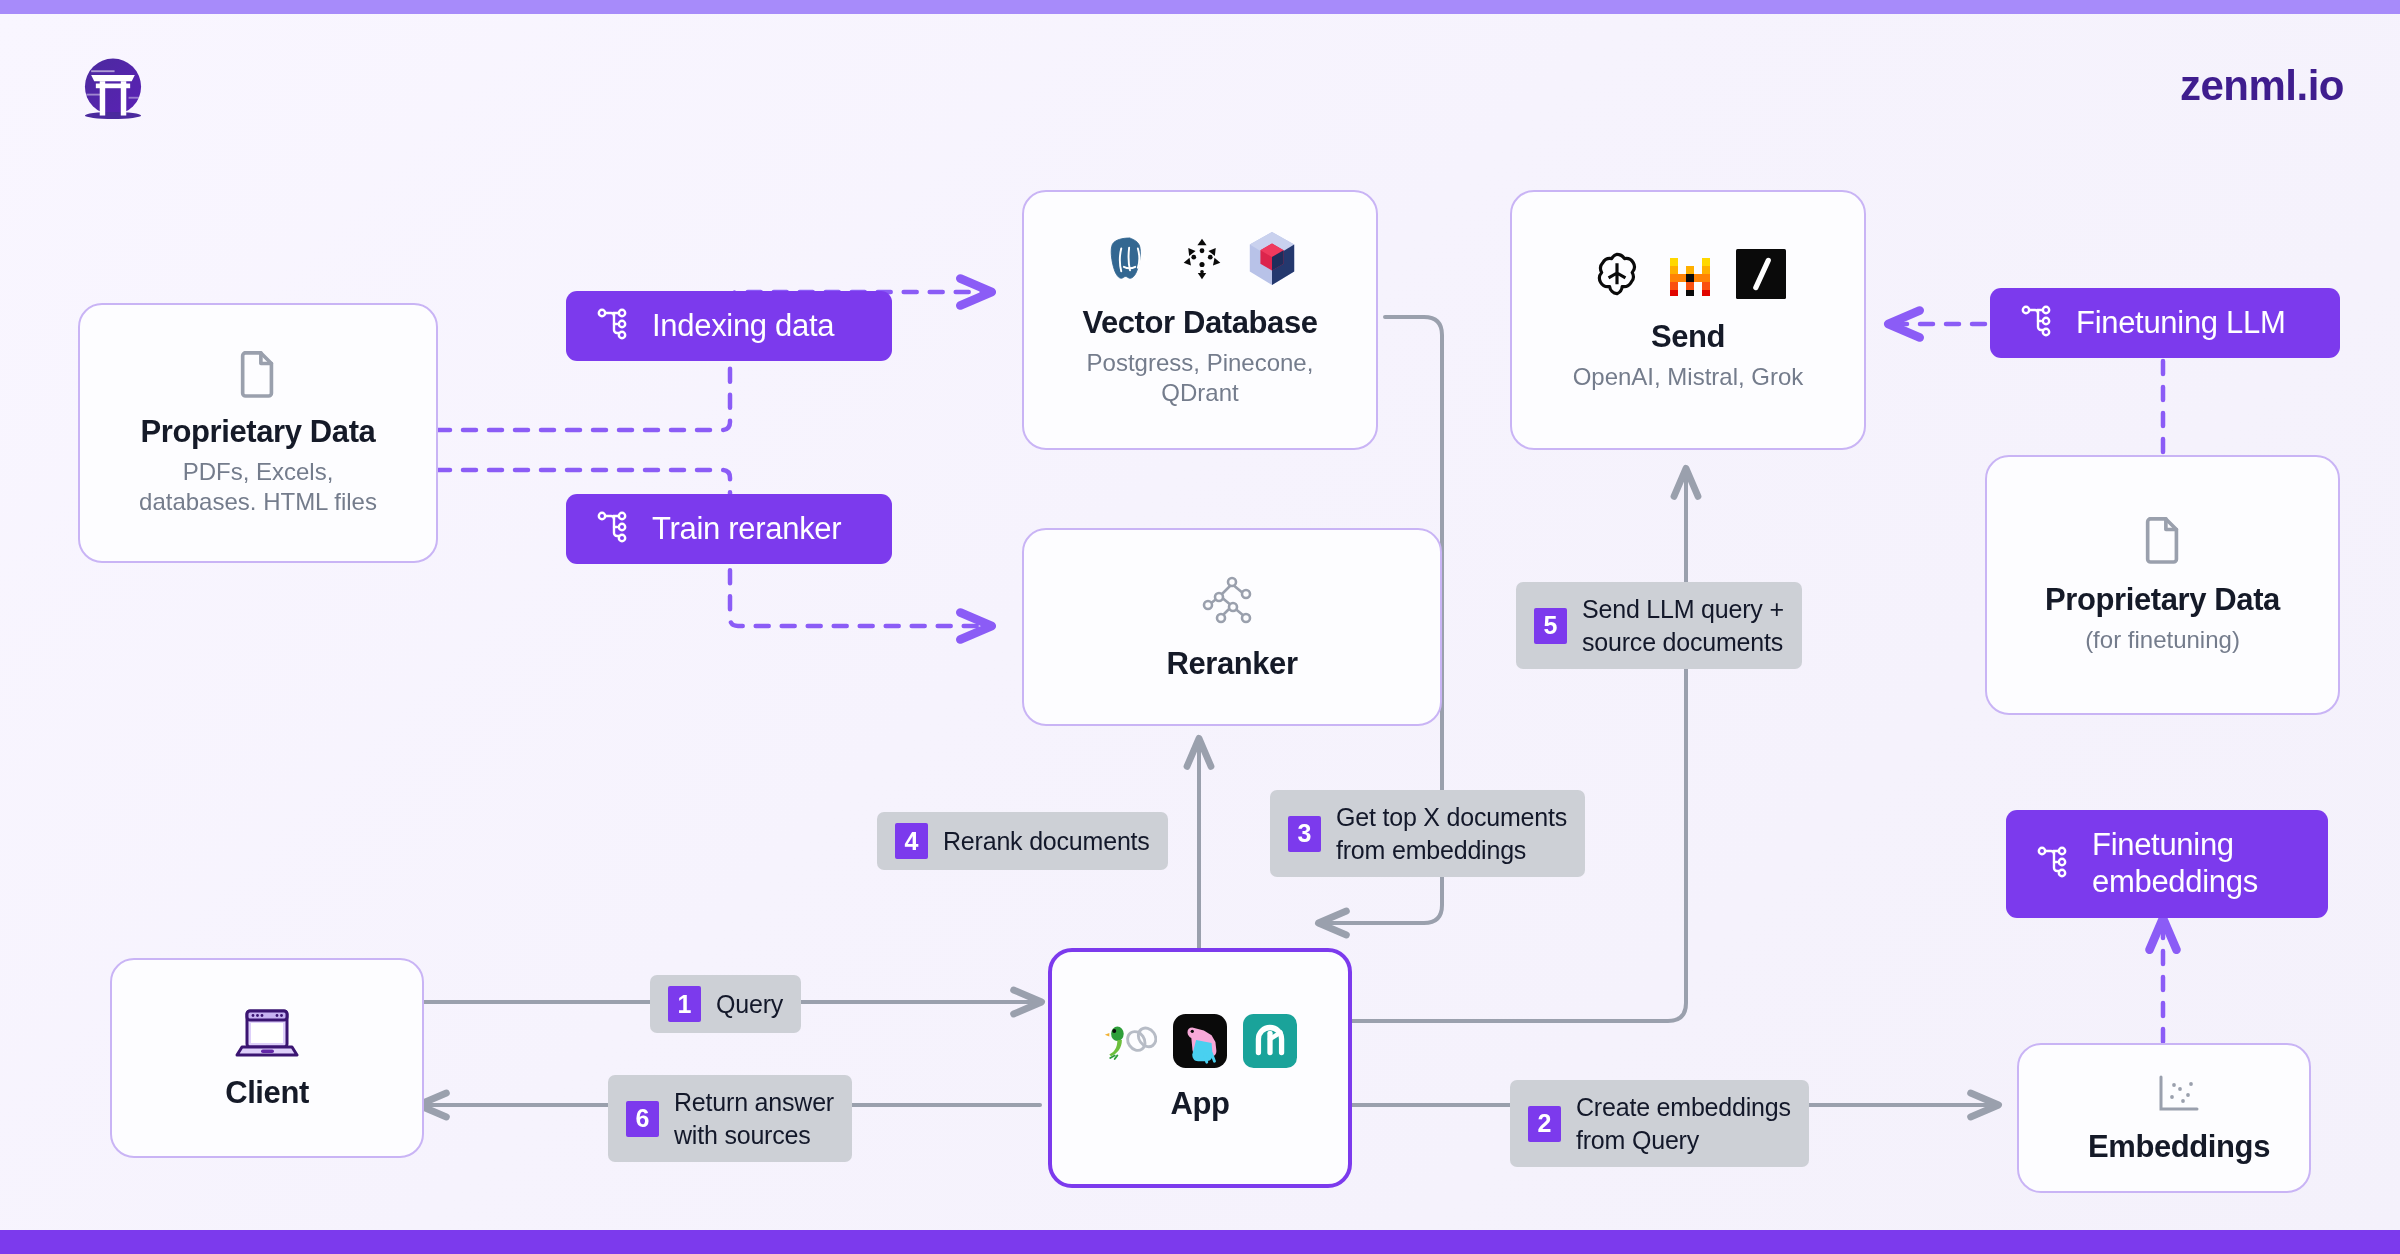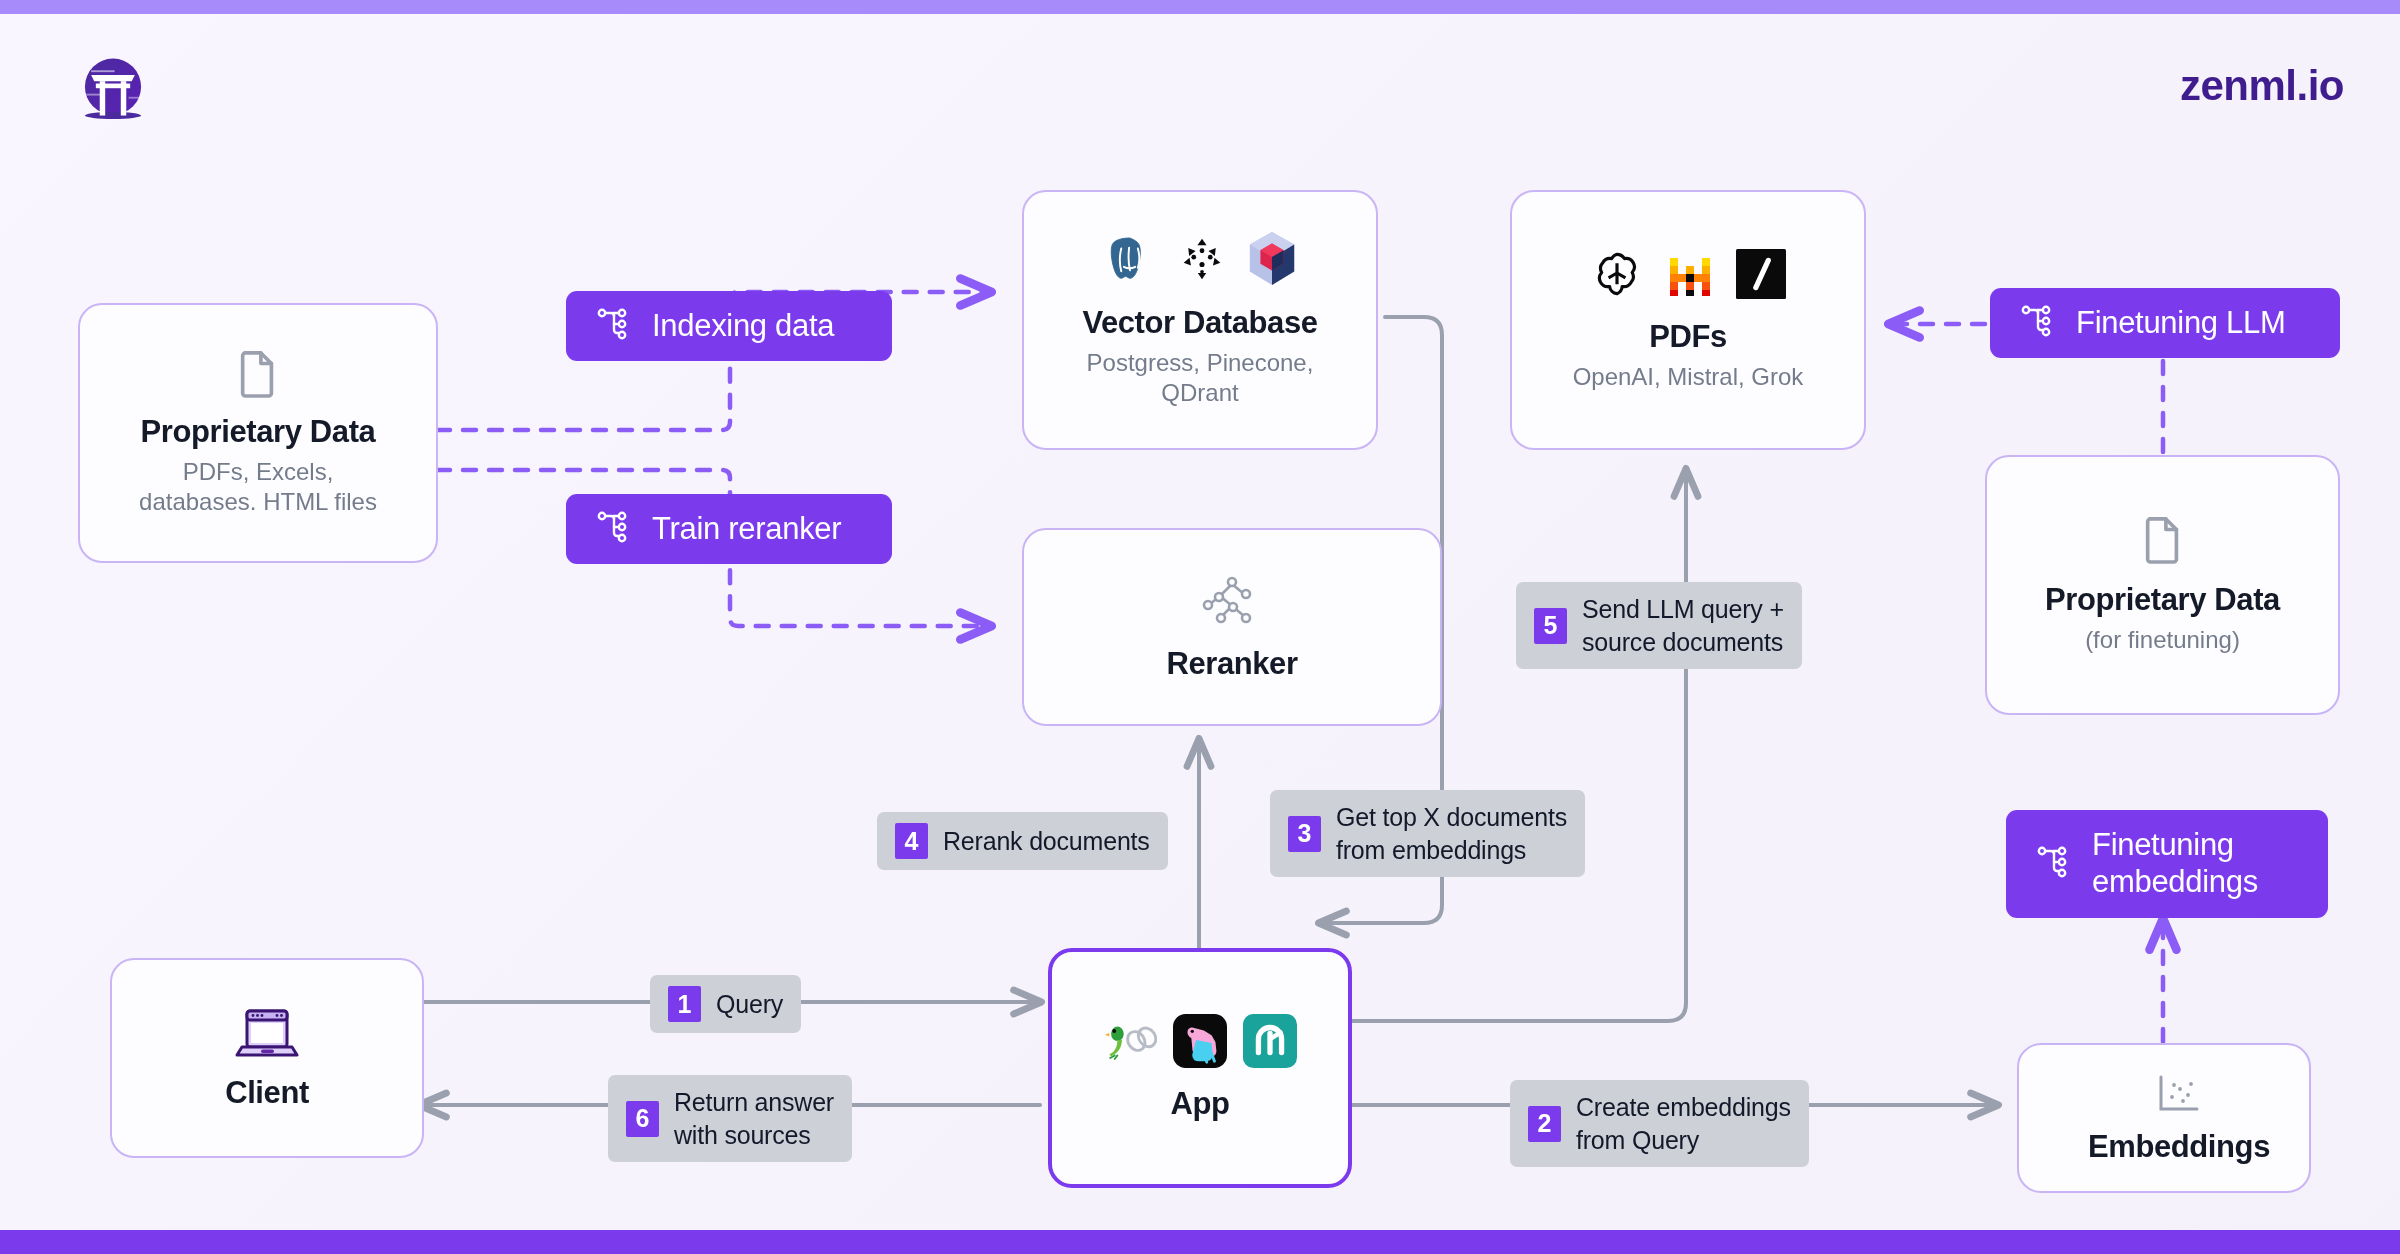--- a/index.html
+++ b/index.html
@@ -227,21 +227,21 @@
           <rect x="36" y="40" width="8" height="6" fill="#e10500"></rect>
         </svg>
       </span>
       <span>
         <svg width="50" height="50" viewBox="0 0 48 48">
           <rect width="48" height="48" rx="1.5" fill="#0a0a0a"></rect>
           <path d="M31 11 L19 37" stroke="#fff" stroke-width="5" stroke-linecap="round"></path>
         </svg>
       </span>
     </div>
-    <div class="node-title">PDFs</div>
+    <div class="node-title">Send</div>
     <div class="node-sub" style="white-space:pre-line;">OpenAI, Mistral, Grok</div>
   </div>
 
   <div class="node" style="left:1022px; top:528px; width:420px; height:198px;">
     <span style="margin-bottom:14px;">
       <svg width="64" height="56" viewBox="0 0 64 56" fill="none" stroke="#9aa0ad" stroke-width="2.6">
         <path d="M32 12 L20 24 M32 12 L44 22 M20 24 L10 32 M20 24 L32 34 M32 34 L22 44 M32 34 L44 44"></path>
         <circle cx="32" cy="10" r="4" fill="#fdfdff"></circle>
         <circle cx="19" cy="25" r="4" fill="#fdfdff"></circle>
         <circle cx="46" cy="22" r="4" fill="#fdfdff"></circle>

